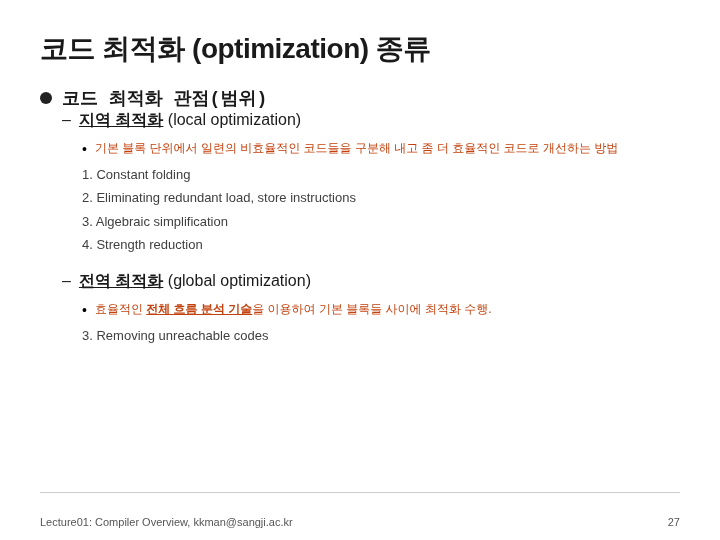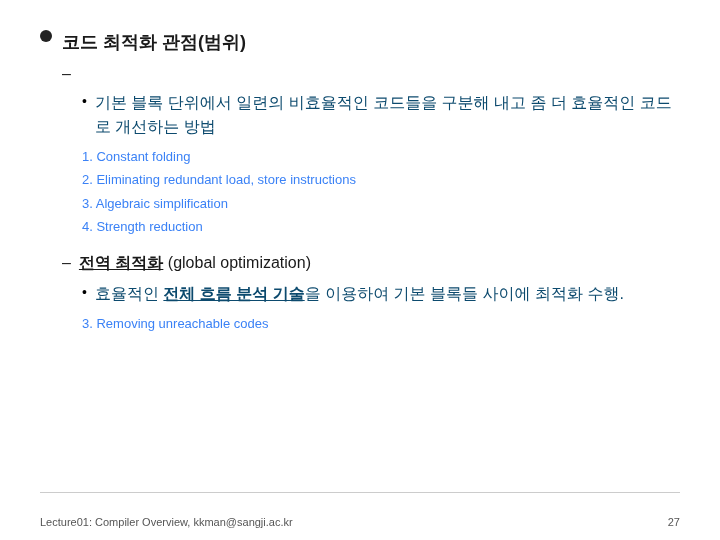--- a/index.html
+++ b/index.html
@@ -28,22 +28,23 @@
     .title {
       font-size: 28px;
       font-weight: bold;
       color: #1a1a1a;
       margin-bottom: 18px;
       letter-spacing: -0.5px;
     }
 
     .section-header {
       display: flex;
-      align-items: flex-start;
-      margin-bottom: 10px;
+      align-items: center;
+      margin-bottom: 0;
+      font-family: Liberation Mono, monospace;
     }
 
     .bullet-circle {
       width: 12px;
       height: 12px;
       background: #222;
       border-radius: 50%;
       margin-right: 10px;
       flex-shrink: 0;
     }
@@ -90,38 +91,38 @@
     }
 
     .bullet-dot {
       font-size: 14px;
       margin-right: 8px;
       flex-shrink: 0;
       margin-top: 2px;
     }
 
     .bullet-text {
-      font-size: 16px;
-      color: #0c4a6e;
+      font-size: 12px;
+      color: #c2410c;
       line-height: 1.5;
     }
 
     .bullet-text .bold-underline {
       font-weight: bold;
       text-decoration: underline;
     }
 
     .numbered-list {
       margin-left: 20px;
       margin-top: 6px;
     }
 
     .numbered-item {
       font-size: 13px;
-      color: #3b82f6;
+      color: #404040;
       line-height: 1.8;
     }
 
     .footer {
       position: absolute;
       bottom: 12px;
       left: 40px;
       right: 40px;
       display: flex;
       justify-content: space-between;
@@ -137,31 +138,35 @@
 
     .footer-page {
       font-size: 11px;
       color: #555;
     }
   </style>
 </head>
 <body>
 
 <div class="slide">
+  <div class="title">코드 최적화 (optimization) 종류</div>
 
   <div class="section-header">
     <div class="bullet-circle"></div>
     <div class="section-title">코드 최적화 관점(범위)</div>
   </div>
 
   <div class="content-block">
 
     <div class="sub-section">
       <div class="dash-line">
         <span class="dash">–</span>
+        <span class="sub-title">
+          <span style="font-weight:bold; text-decoration:underline;">지역 최적화</span><span class="normal"> (local optimization)</span>
+        </span>
       </div>
       <div class="bullet-point">
         <span class="bullet-dot">•</span>
         <span class="bullet-text">기본 블록 단위에서 일련의 비효율적인 코드들을 구분해 내고 좀 더 효율적인 코드로 개선하는 방법</span>
       </div>
       <div class="numbered-list">
         <div class="numbered-item">1. Constant folding</div>
         <div class="numbered-item">2. Eliminating redundant load, store instructions</div>
         <div class="numbered-item">3. Algebraic simplification</div>
         <div class="numbered-item">4. Strength reduction</div>

